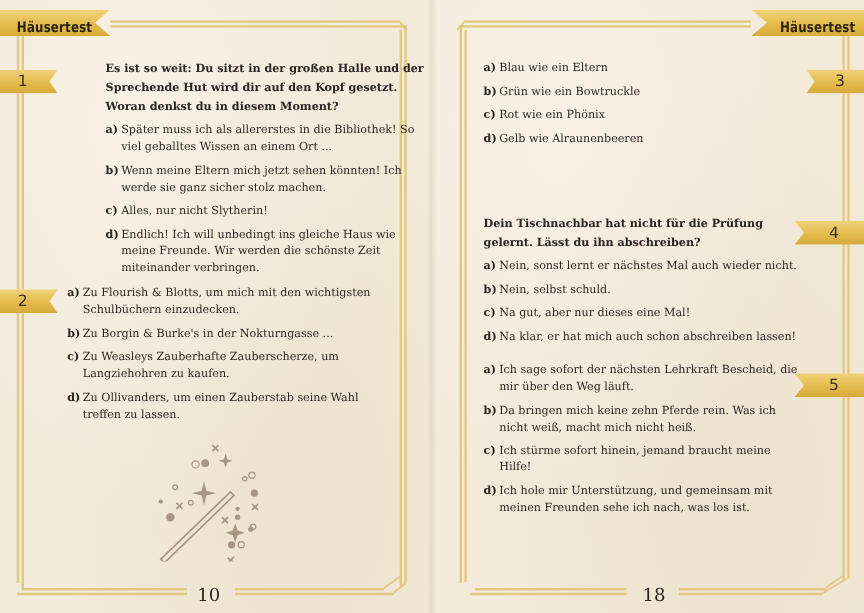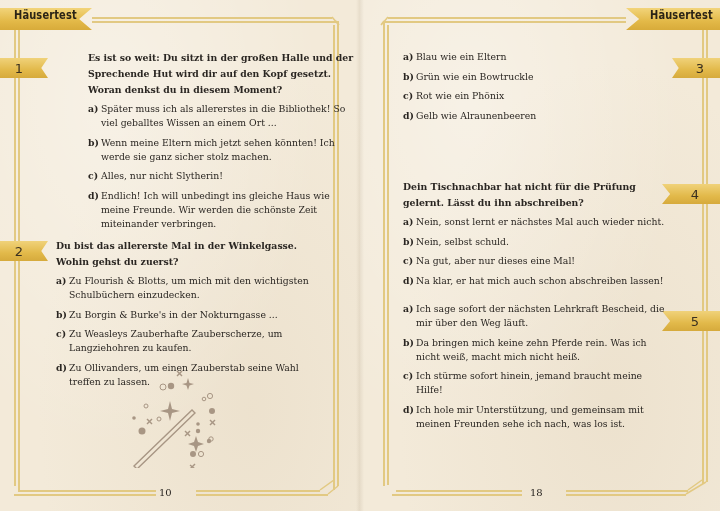--- a/index.html
+++ b/index.html
@@ -25,21 +25,21 @@
 
   
   .gline { position: absolute; background: #e2c982; }
   .gline.v { width: 1.5px; }
   .gline.h { height: 1.5px; }
 
   
   .ribbon {
     position: absolute; height: 22px;
     background: linear-gradient(180deg, #f2d47a 0%, #e3b948 60%, #d8ab3a 100%);
-    display: flex; align-items: flex-start;
+    display: flex; align-items: flex-end;
   }
   .ribbon.hdr-left { left: 0; top: 8px; width: 92px; clip-path: polygon(0 0, 100% 0, 86% 50%, 100% 100%, 0 100%); padding-left: 14px; box-sizing: border-box; }
   .ribbon.hdr-right { left: 626px; top: 8px; width: 94px; clip-path: polygon(0 0, 100% 0, 100% 100%, 0 100%, 14% 50%); padding-left: 24px; box-sizing: border-box; }
   .ribbon-title {
     font-family: "DejaVu Sans", sans-serif; font-weight: bold;
     font-size: 12px; letter-spacing: 0.2px; color: #2b2416;
     transform: scaleX(0.82); transform-origin: left center;
   }
 
   .num-ribbon {
@@ -52,21 +52,21 @@
   .num-ribbon.r { left: 672px; width: 48px; clip-path: polygon(0 0, 100% 0, 100% 100%, 0 100%, 14% 50%); padding-left: 8px; box-sizing: border-box; }
   .num-ribbon.r.wide { left: 662px; width: 58px; }
 
   .q { position: absolute; font-size: 9.3px; line-height: 16px; }
   .q-text { font-weight: bold; margin: 0 0 4px 0; }
   .opt { display: flex; margin: 0 0 5.5px 0; line-height: 14px; font-size: 9.3px; }
   .opt-letter { font-weight: bold; width: 13px; flex: none; }
   .opt-text { flex: 1; }
 
   .page-num {
-    position: absolute; font-size: 10px; color: #2a2622; width: 30px; 
+    position: absolute; font-size: 15px; color: #2a2622; width: 30px; text-align: center;
   }
 
   .wand { position: absolute; left: 130px; top: 368px; }
 </style>
 </head>
 <body>
 
 <div class="page left"></div>
 <div class="page right"></div>
 <div class="gutter"></div>
@@ -145,21 +145,20 @@
       <span class="opt-letter">c)</span>
       <span class="opt-text">Alles, nur nicht Slytherin!</span>
     </div>
   <div class="opt">
       <span class="opt-letter">d)</span>
       <span class="opt-text">Endlich! Ich will unbedingt ins gleiche Haus wie meine Freunde. Wir werden die schönste Zeit miteinander verbringen.</span>
     </div>
 </div>
 
 <div class="q" style="left:56px; top:238px; width:268px;">
-  <p class="q-text">Du bist das allererste Mal in der Winkelgasse. Wohin gehst du zuerst?</p>
   <div class="opt">
       <span class="opt-letter">a)</span>
       <span class="opt-text">Zu Flourish &amp; Blotts, um mich mit den wichtigsten Schulbüchern einzudecken.</span>
     </div>
   <div class="opt">
       <span class="opt-letter">b)</span>
       <span class="opt-text">Zu Borgin &amp; Burke's in der Nokturngasse ...</span>
     </div>
   <div class="opt">
       <span class="opt-letter">c)</span>

